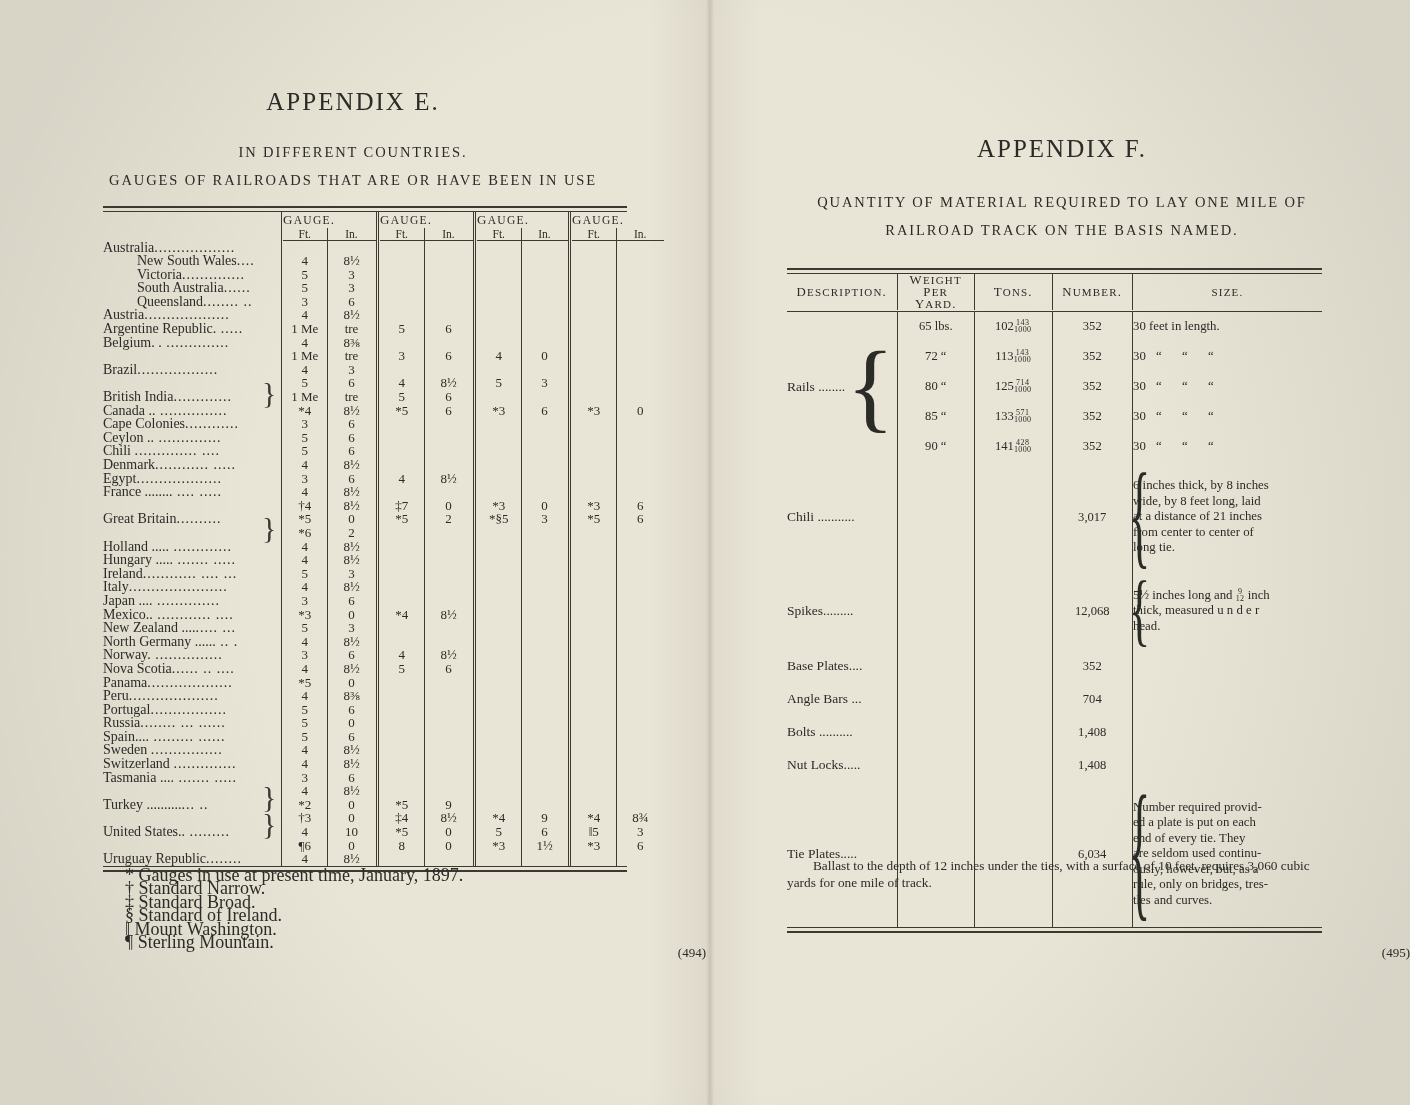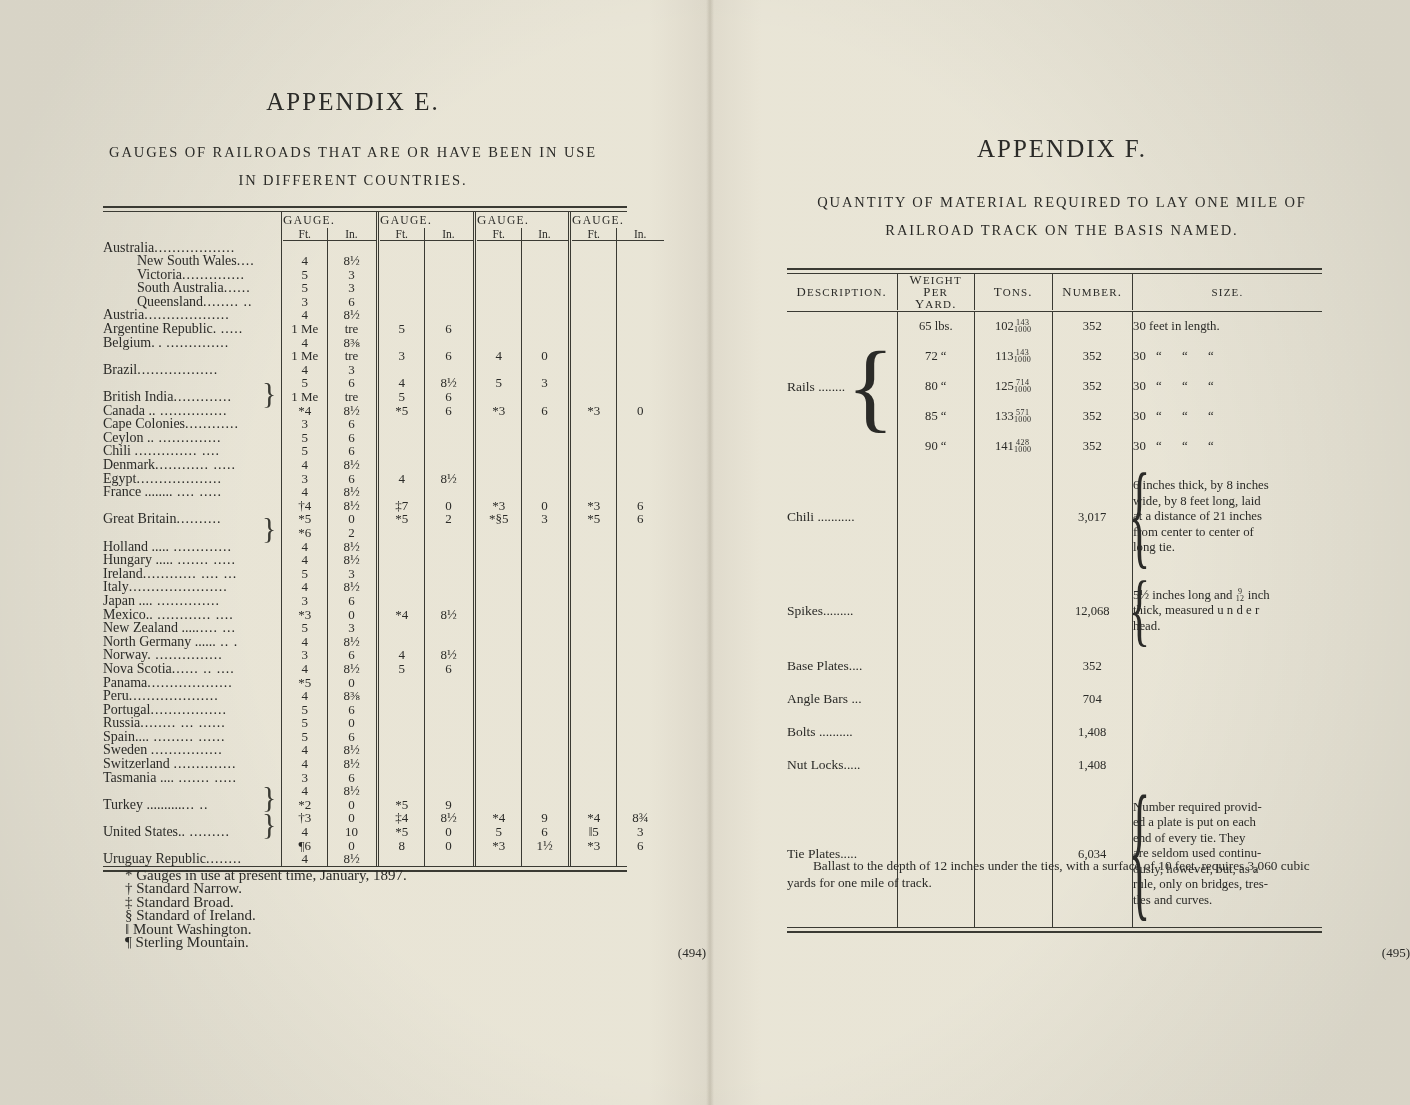--- a/index.html
+++ b/index.html
@@ -48,21 +48,21 @@
   .hdr-under{border-bottom:1px solid #3a3a33;}
 
   .country{padding-left:4px;white-space:nowrap;font-size:14px;line-height:13.6px;}
   .country .ind{display:inline-block;width:34px;}
   .leader{letter-spacing:1px;}
   .num{text-align:center;font-size:13px;line-height:13.6px;}
   .rowh{height:13.6px;}
 
   .brace{position:absolute;font-size:30px;line-height:1;color:#3a3a33;}
 
-  .fn{position:absolute;left:125px;top:869px;font-size:15px;line-height:13.4px;white-space:nowrap;}
+  .fn{position:absolute;left:125px;top:869px;font-size:18px;line-height:13.4px;white-space:nowrap;}
   .folio{position:absolute;width:100%;text-align:right;font-size:13px;}
 
   
   .tblF{position:absolute;left:73px;top:268px;width:535px;}
   table.f{border-collapse:collapse;width:535px;table-layout:fixed;font-size:13px;}
   table.f td,table.f th{padding:0;font-weight:normal;vertical-align:middle;}
   .fcap{font-size:11px;letter-spacing:1.2px;text-align:center;padding:8px 2px;line-height:12px;}
   .fcap .sc{font-size:12.8px;}
   .flabel{padding-left:6px;white-space:nowrap;font-size:13.5px;}
   .fcell{text-align:center;font-size:12.6px;}
@@ -77,22 +77,22 @@
 
 <div class="paper"></div>
 <div class="gutter"></div>
 
 <div class="page page-left">
 
   <div style="position:absolute;left:0;top:88px;width:706px;">
     <h1 class="appendix">APPENDIX E.</h1>
   </div>
   <div style="position:absolute;left:60px;top:138px;width:586px;">
+    <p class="subtitle">IN DIFFERENT COUNTRIES.</p>
     <p class="subtitle">GAUGES OF RAILROADS THAT ARE OR HAVE BEEN IN USE</p>
-    <p class="subtitle">IN DIFFERENT COUNTRIES.</p>
   </div>
 
   <div class="tblE">
     <div class="rule-dbl"></div>
     <table class="e">
       <colgroup>
         <col style="width:178px">
           <col style="width:2px">
         <col style="width:44px">
           <col style="width:50px">

